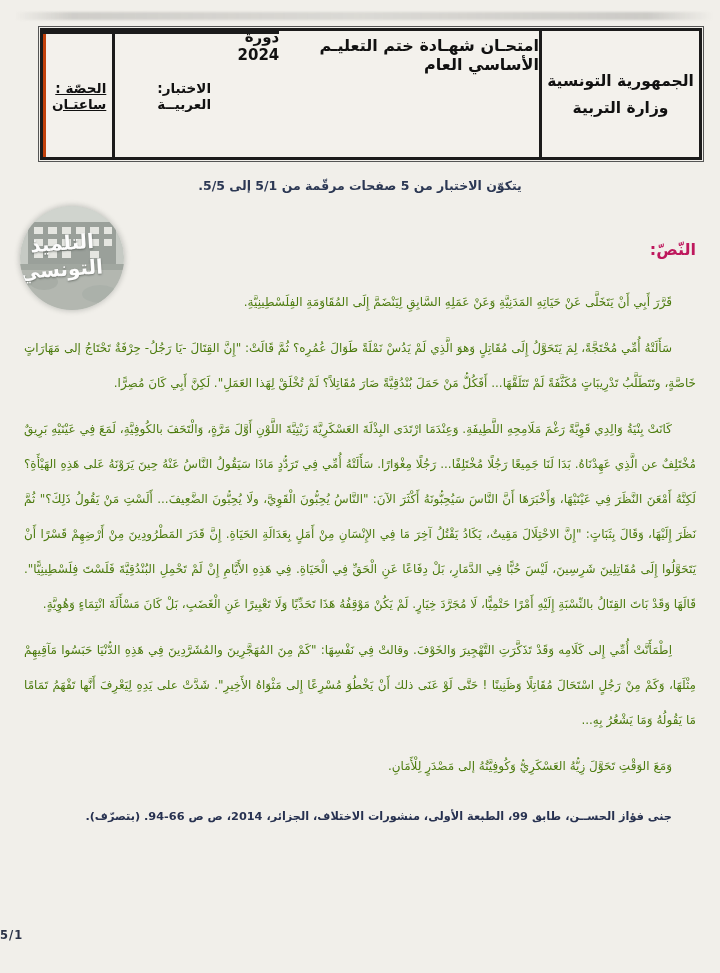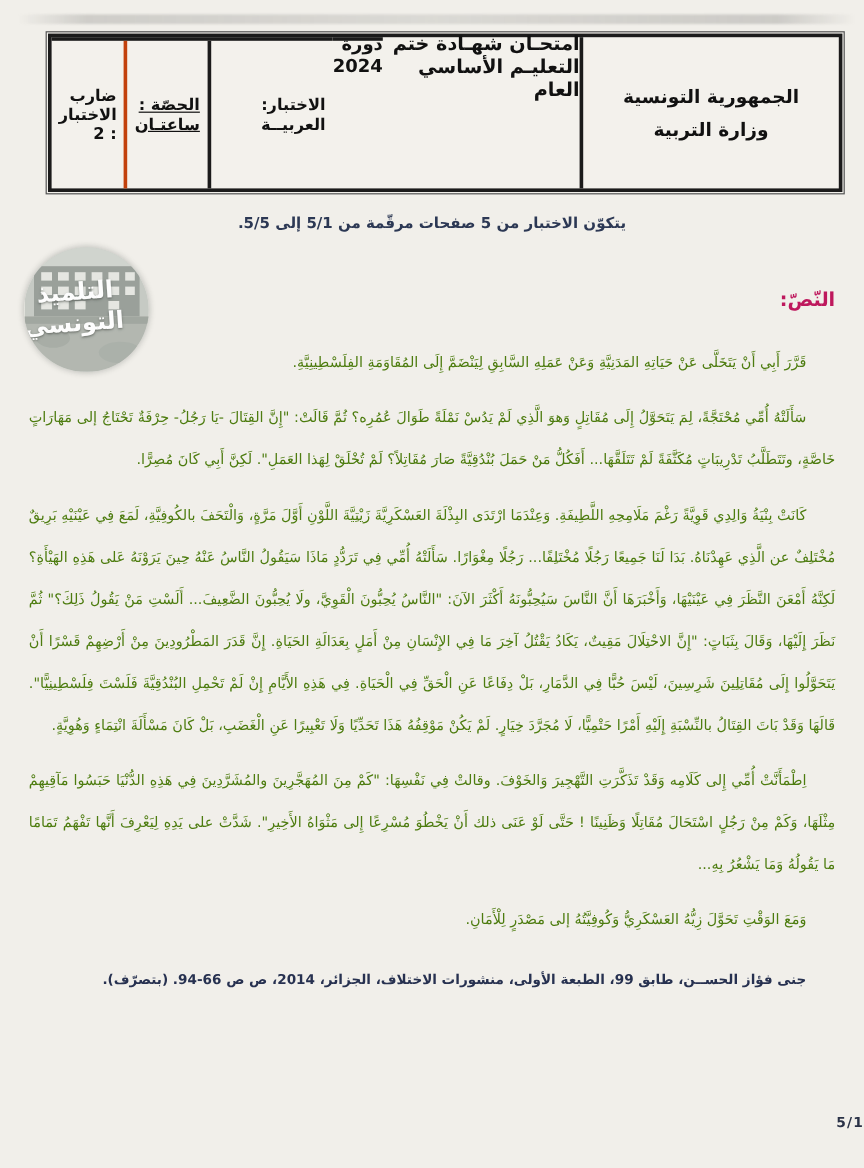--- a/index.html
+++ b/index.html
@@ -27,21 +27,21 @@
     position: absolute; top: 28px; right: 18px;
     width: 662px; height: 132px;
     display: flex;
     border: 3px solid #1b1b1b;
     outline: 1px solid #555;
     outline-offset: 1px;
     background: #f3f1ec;
     color: #111;
   }
   .ministry-cell {
-    width: 216px;
+    width: 160px;
     border-left: 3px solid #1b1b1b;
     display: flex; flex-direction: column; justify-content: center; align-items: center;
     gap: 9px;
     font-weight: bold; font-size: 15.5px;
   }
   .exam-side { flex: 1; display: flex; flex-direction: row; }
   .row-title {
     height: 48px;
     display: flex; align-items: center; justify-content: center;
     font-weight: bold; font-size: 16px;
@@ -110,42 +110,41 @@
     margin-top: 26px;
     font-size: 11.3px;
     font-weight: bold;
     color: #273150;
     text-align: right;
     padding-right: 24px;
   }
 
   .page-number {
     position: absolute; top: 928px; left: 0; width: 100%;
-    text-align: right;
+    text-align: left;
     font-weight: bold; font-size: 11.5px; color: #2a3247;
     letter-spacing: 1px;
   }
 </style>
 </head>
 <body>
 
 <div class="scan-edge"></div>
 
 <div class="header-table">
   <div class="ministry-cell">
     <div>الجمهورية التونسية</div>
     <div>وزارة التربية</div>
   </div>
   <div class="exam-side">
     <div class="row-title">امتحـان شهـادة ختم التعليـم الأساسي العام</div>
     <div class="row-session">دورة 2024</div>
     <div class="row-meta">
       <div class="cell-subject">الاختبار: العربيــة</div>
       <div class="cell-duration">الحصّة : ساعتـان</div>
-      <div class="cell-coeff">ضارب الاختبار : 2</div>
     </div>
   </div>
 </div>
 
 <div class="pages-notice">يتكوّن الاختبار من 5 صفحات مرقّمة من 5/1 إلى 5/5.</div>
 
 <div class="watermark">
   <svg viewBox="0 0 104 104">
     <rect x="0" y="0" width="104" height="104" fill="#c3c7c1"></rect>
     <rect x="0" y="0" width="104" height="22" fill="#ced2cc"></rect>

